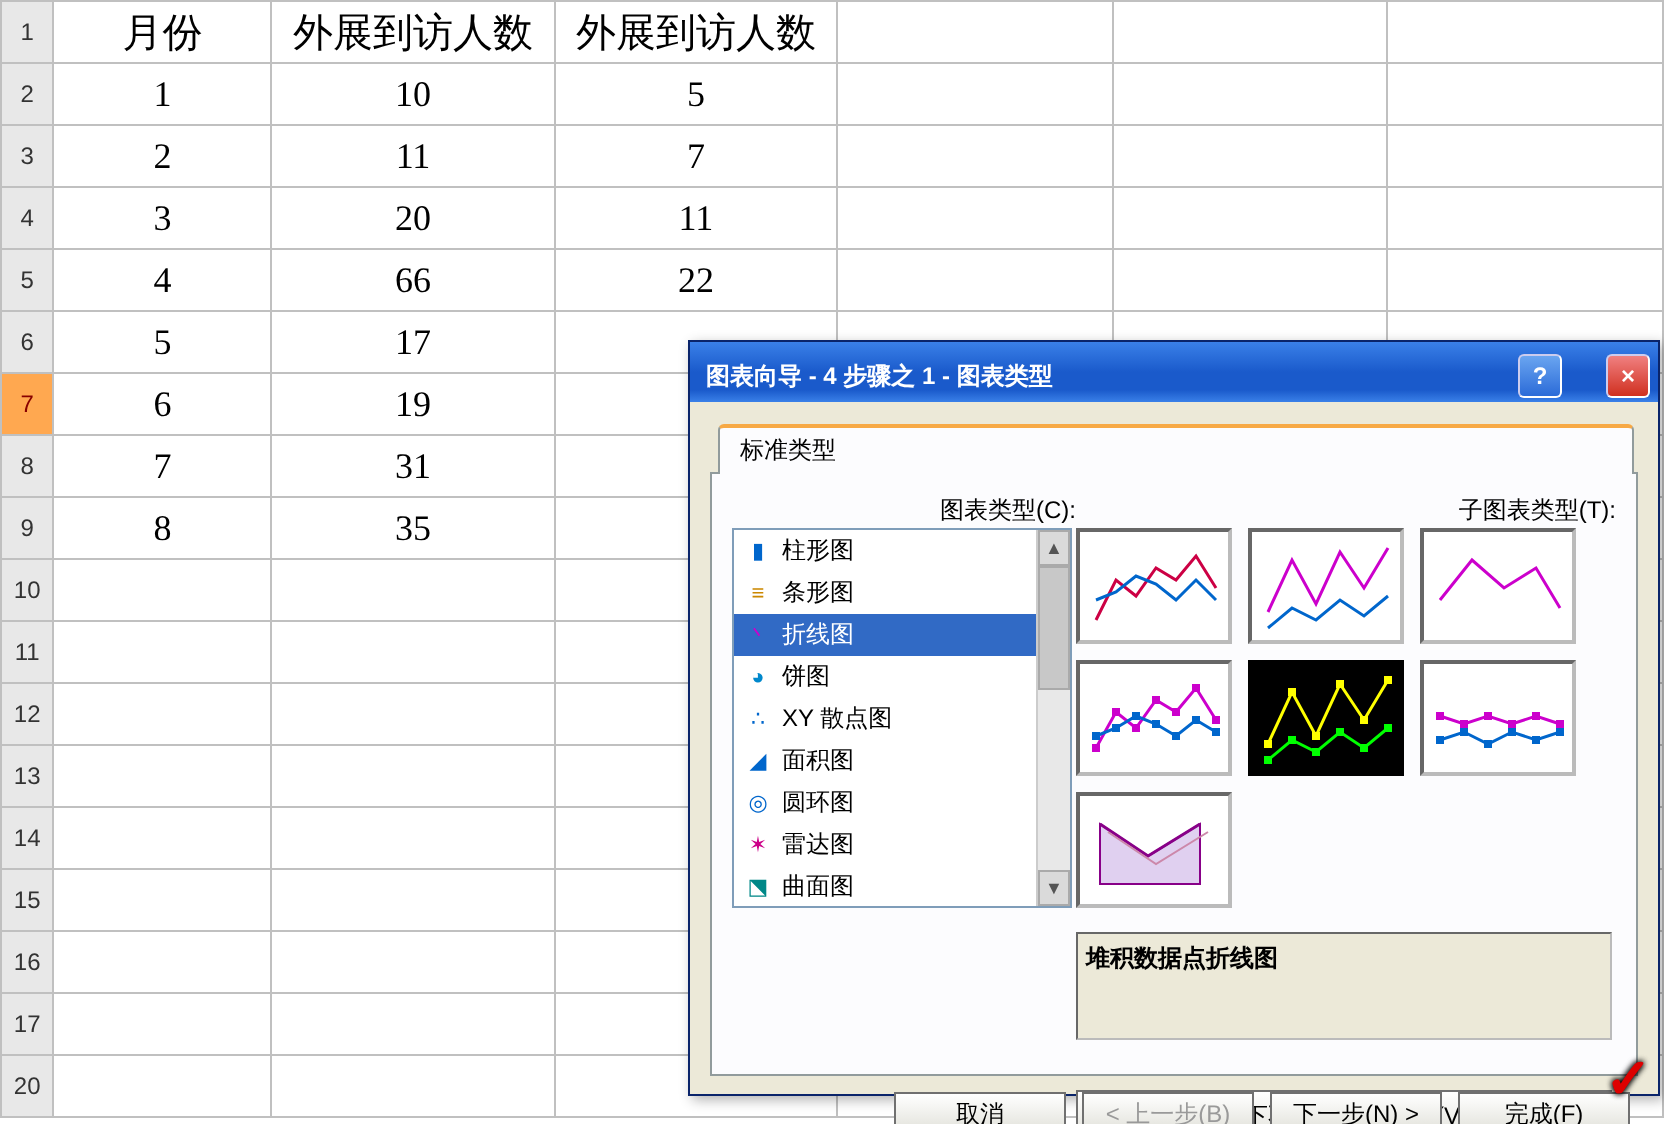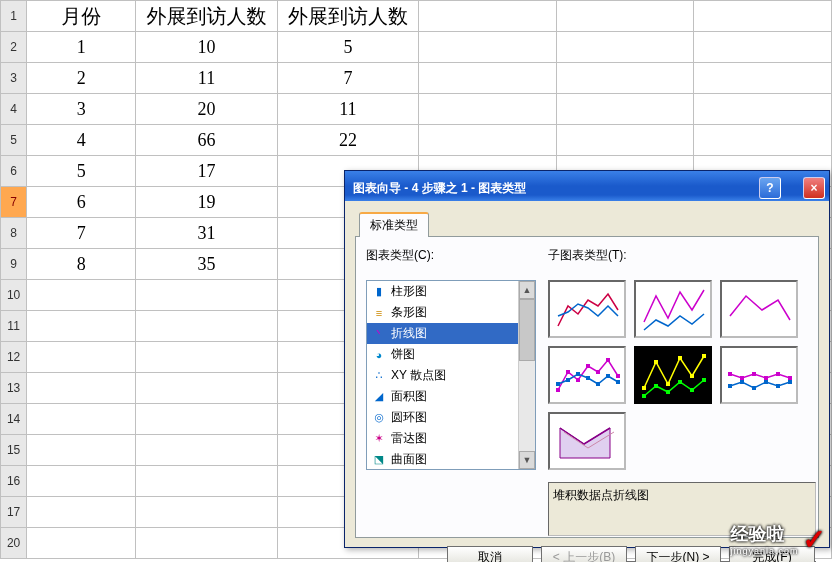--- a/index.html
+++ b/index.html
@@ -60,43 +60,43 @@
     border-radius: 3px;
     display: flex; align-items: center; justify-content: center;
     color: #fff; font-weight: bold; font-family: Arial;
   }
   .titlebar .close {
     background: linear-gradient(to bottom,#f08080,#d03020);
   }
 
   .dlg-body { padding: 6px 10px 10px 10px; }
 
-  .tabs { display: flex; padding: 4px 0 0 4px; }
+  .tabs { display: flex; padding: 4px 0 0 4px; flex-direction: column; }
   .tab {
     border: 1px solid #919b9c;
     border-bottom: none;
     background: #ece9d8;
     padding: 3px 10px;
     margin-right: 2px;
     border-radius: 3px 3px 0 0;
     position: relative; top: 1px;
   }
   .tab.active { background: #fcfcfe; border-top: 2px solid #f7a945; z-index: 2;}
   .tab-panel {
     border: 1px solid #919b9c;
     background: #fcfcfe;
     padding: 10px;
     height: 280px;
     display: flex;
   }
 
   .left-pane { width: 180px; }
-  .right-pane { flex: 1; padding-left: 12px; }
-
-  .pane-label { margin-bottom: 16px; }
+  .right-pane { flex: 1; }
+
+  .pane-label { margin-bottom: 0; text-align: right; }
 
   .type-list {
     border: 1px solid #7f9db9;
     background: #fff;
     width: 168px;
     height: 188px;
     overflow: hidden;
     position: relative;
   }
   .type-list .scrollbar {
@@ -120,20 +120,21 @@
     position: relative;
   }
   .subtype.sel { border: 2px solid #000; background:#000; }
 
   .desc-box {
     margin-top: 12px;
     border: 1px inset #bbb;
     background: #ece9d8;
     width: 258px; height: 44px;
     padding: 4px;
+    font-weight: bold;
   }
   .sample-btn {
     margin-top: 25px;
     width: 266px; height: 24px;
     border: 1px solid #707070;
     background: linear-gradient(#fff,#e0e0d8);
     display:flex;align-items:center;justify-content:center;
   }
 
   .dlg-buttons {
@@ -513,20 +514,16 @@
       <div class="dlg-buttons">
         <button><span>取消</span></button>
         <button class="disabled"><span>&lt; 上一步(B)</span></button>
         <button><span>下一步(N) &gt;</span></button>
         <button><span>完成(F)</span></button>
       </div>
     </div>
   </div>
 
   <div class="watermark">
-    <div>
-      <span>经验啦</span>
-      <span class="sub">jingyanla.com</span>
-    </div>
     <span class="check">✓</span>
   </div>
 
 </div>
 
 </body></html>

